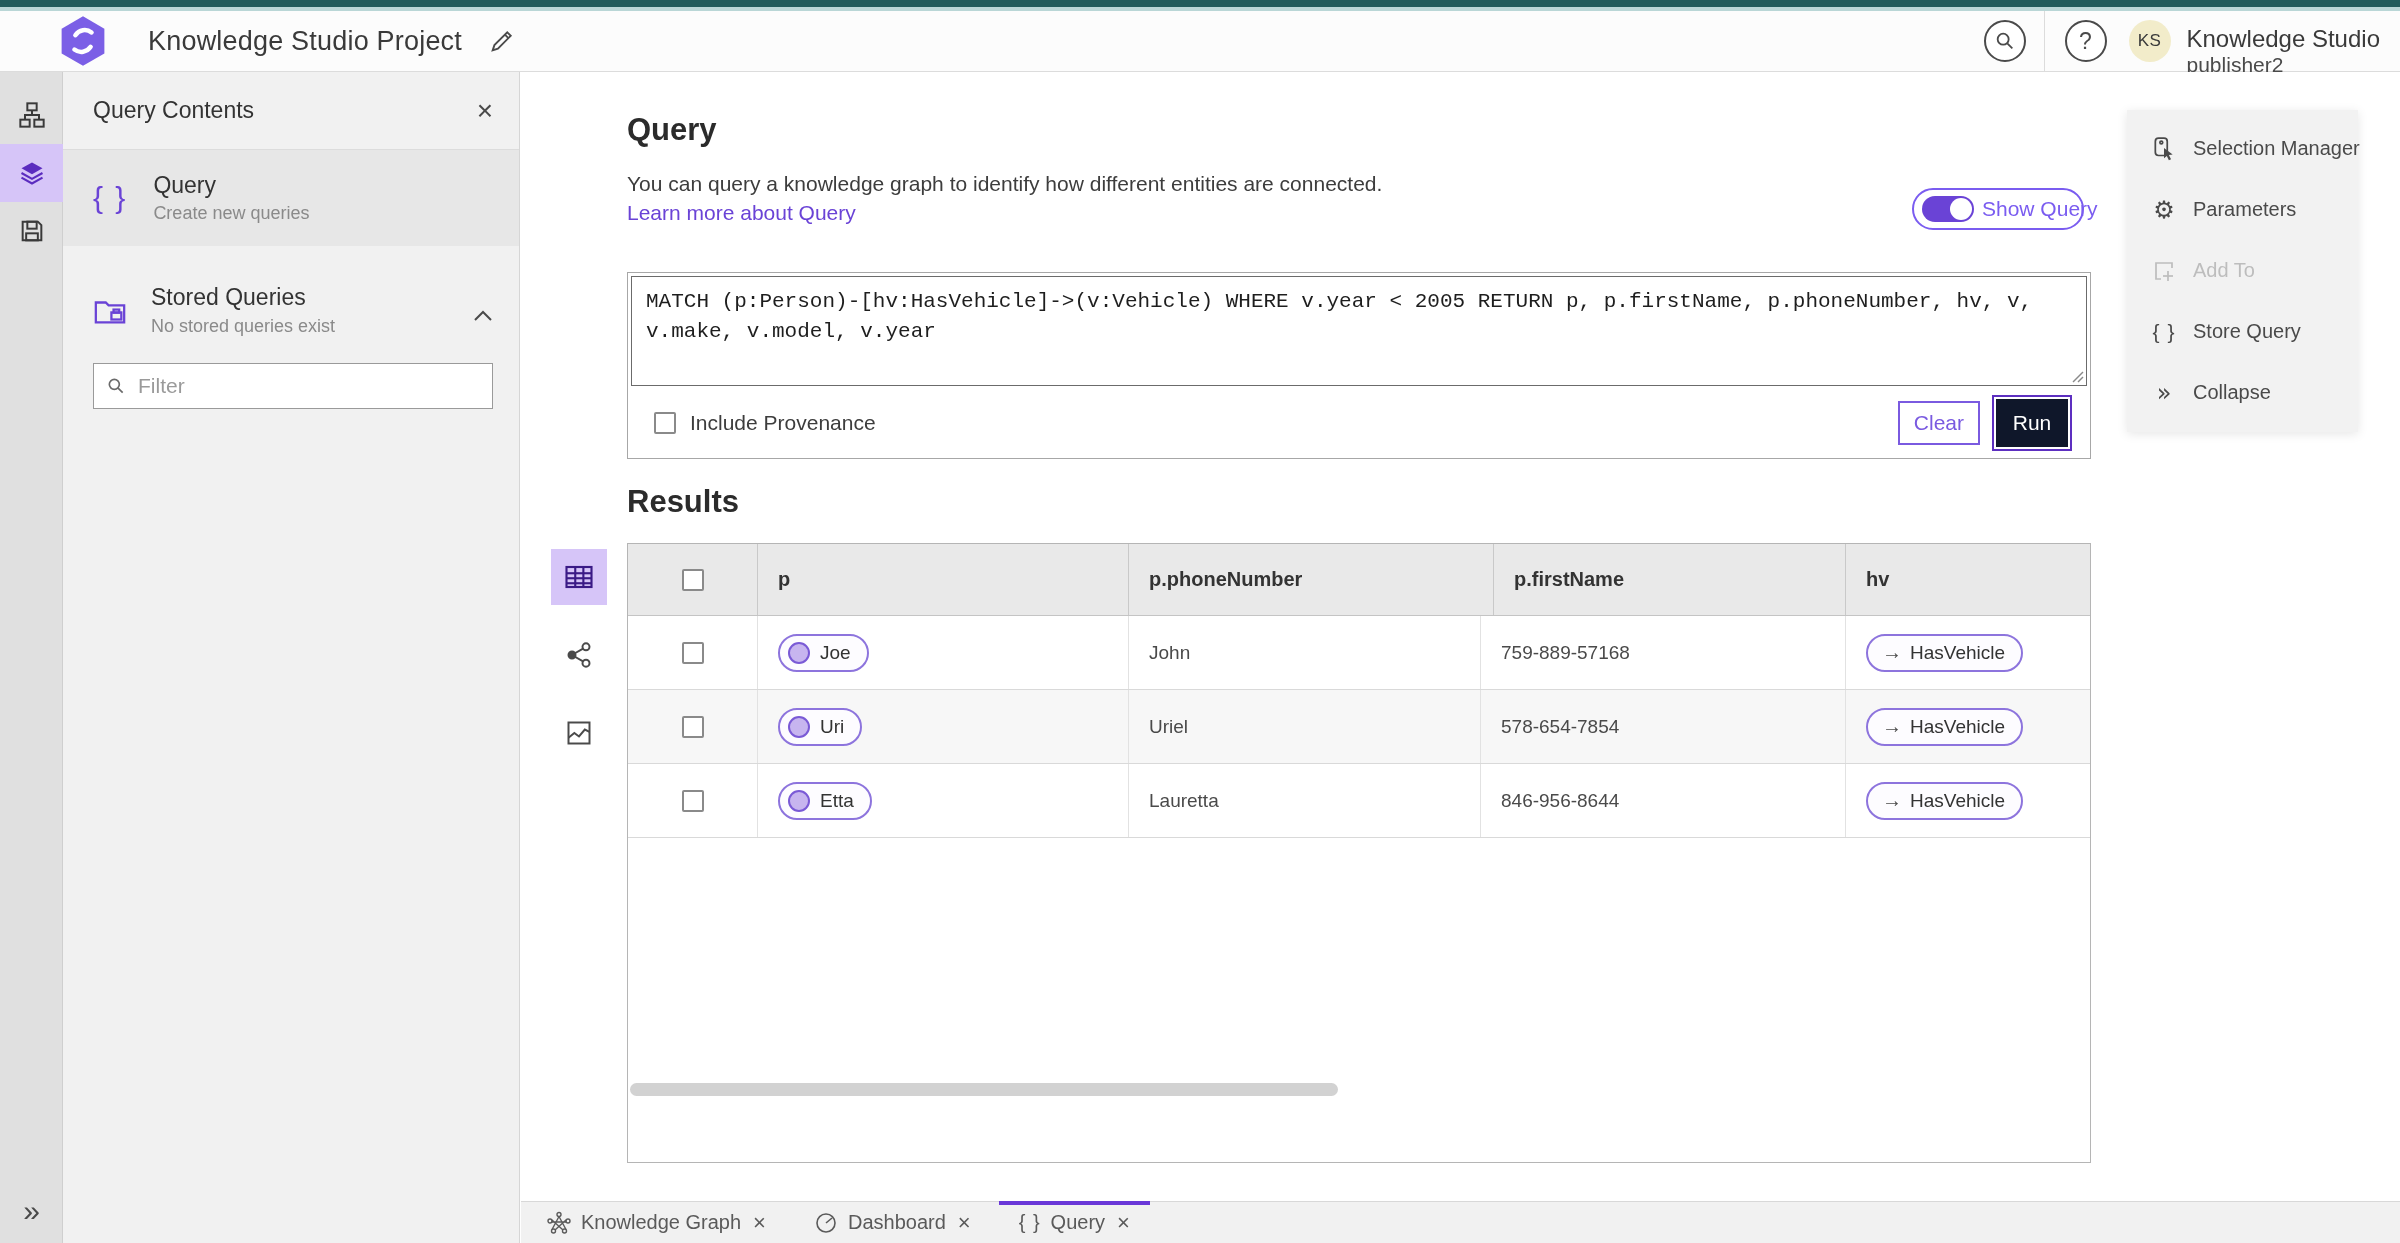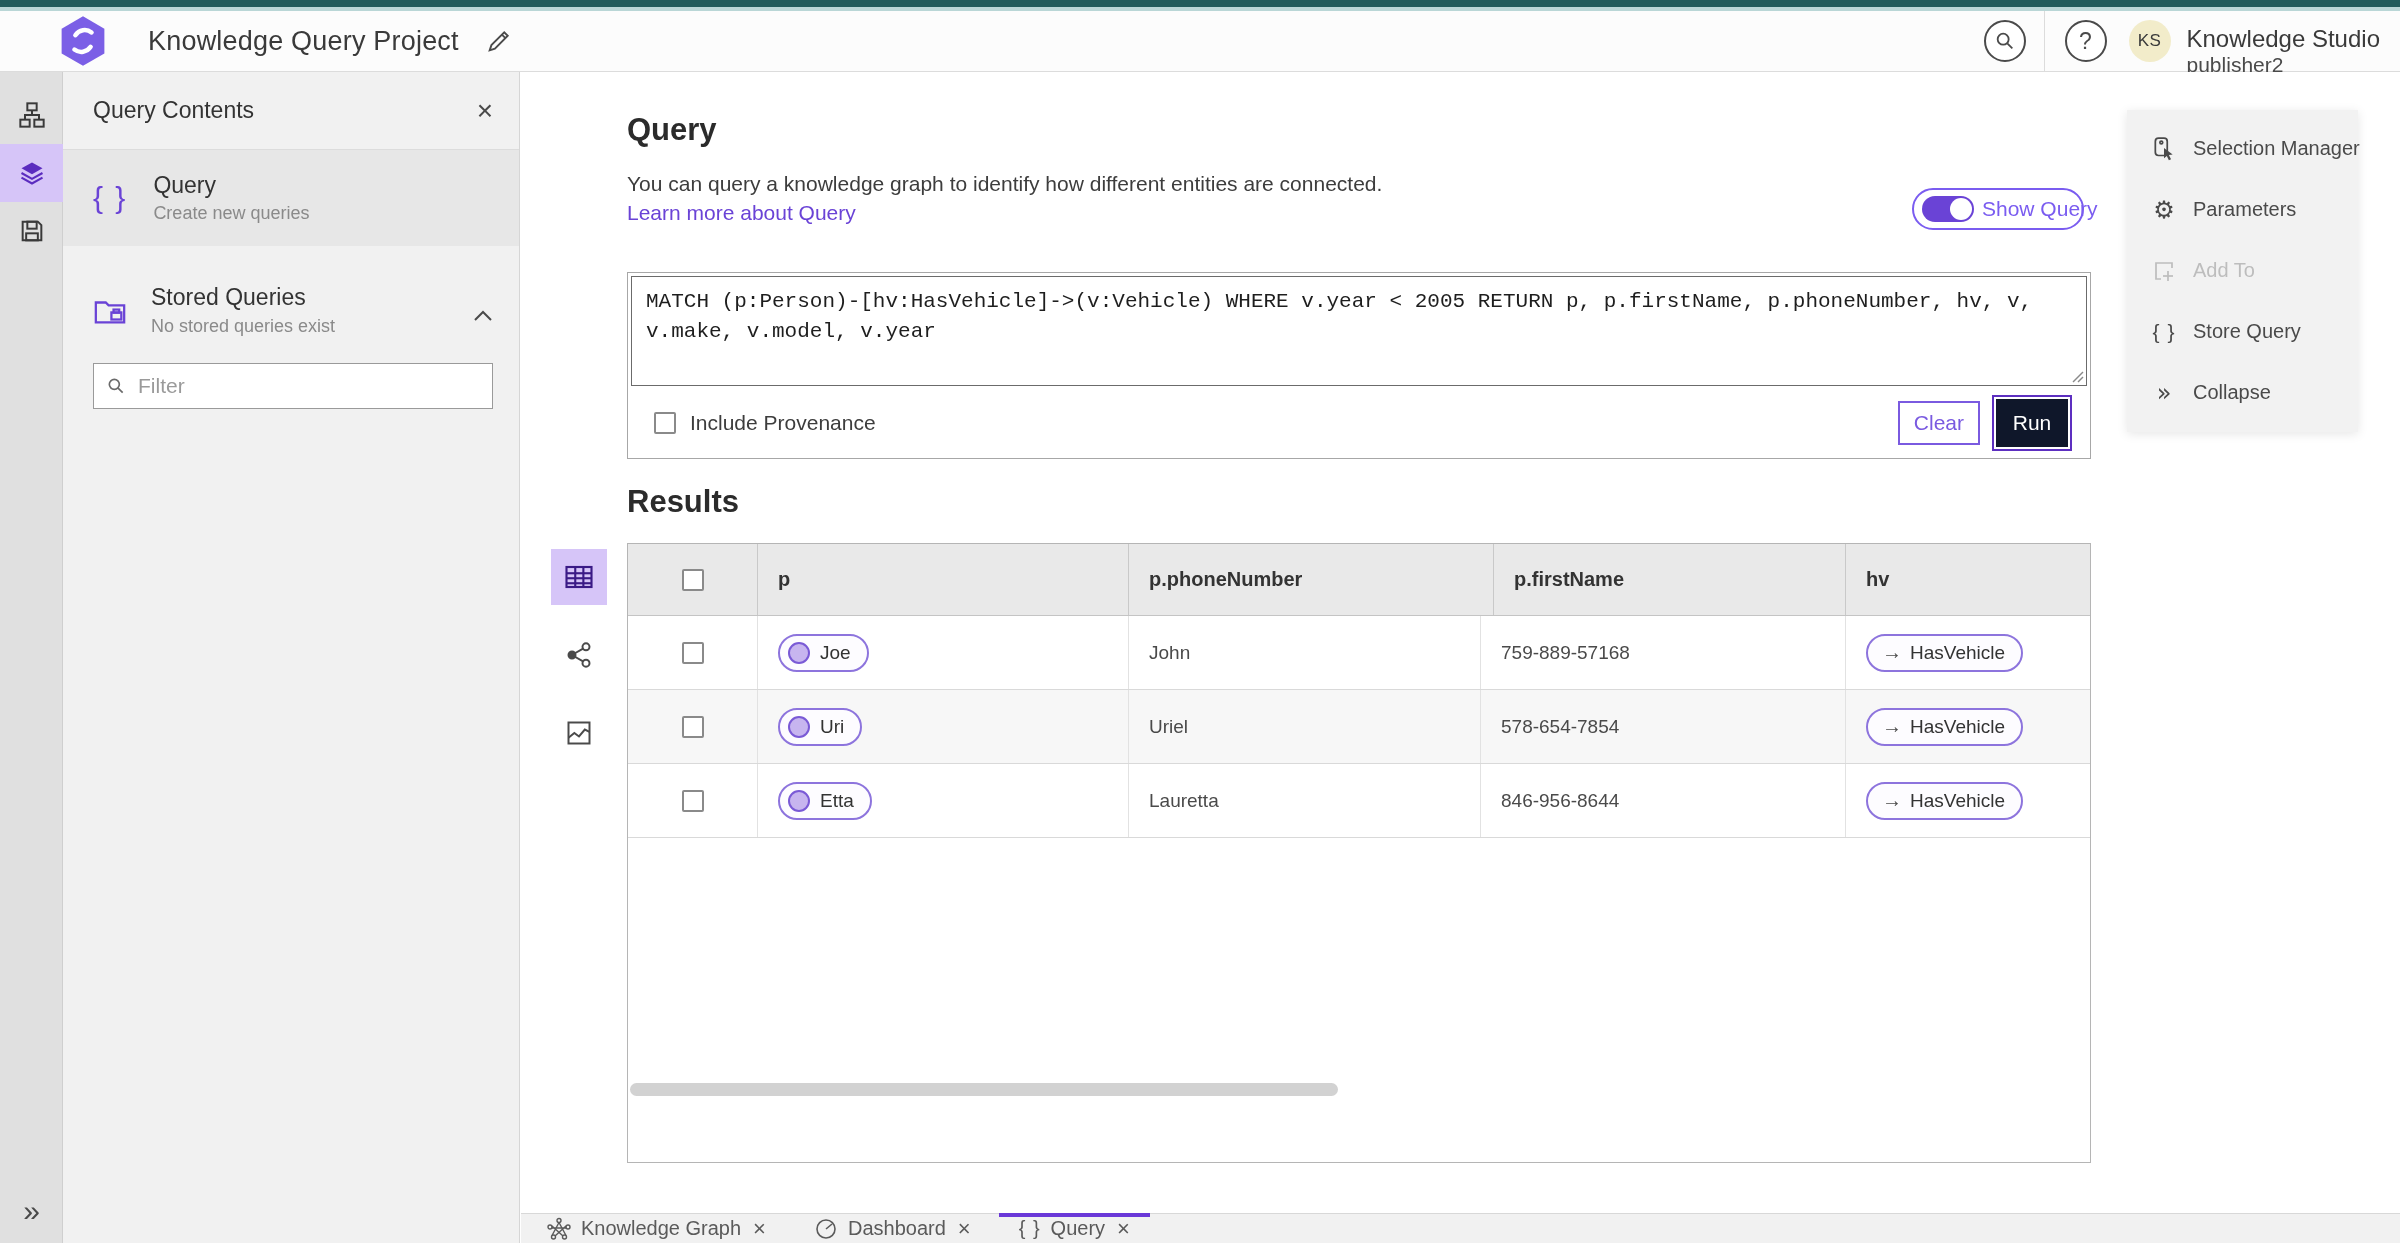--- a/index.html
+++ b/index.html
@@ -118,21 +118,21 @@
                 box-shadow:0 2px 10px rgba(0,0,0,0.10); z-index:5; padding-top:8px; }
   .side-item { height:61px; display:flex; align-items:center; padding-left:22px; cursor:pointer; }
   .side-icon { width:30px; display:flex; justify-content:center; flex:none; }
   .side-label { font-size:20px; color:#4a4a4a; margin-left:14px; white-space:nowrap; }
   .side-item.disabled { cursor:default; }
   .side-item.disabled .side-label { color:#bdbdbd; }
   .glyph-icon { font-size:24px; color:#4a4a4a; font-family:"DejaVu Sans",sans-serif; line-height:1; }
   .braces-sm { font-size:21px; color:#4a4a4a; font-weight:500; letter-spacing:1px; font-family:"Liberation Sans",sans-serif; }
 
   
-  .tabbar { position:absolute; left:521px; right:0; bottom:0; height:30px; background:#f1f1f1;
+  .tabbar { position:absolute; left:521px; right:0; bottom:0; height:42px; background:#f1f1f1;
             border-top:1px solid #d8d8d8; display:flex; align-items:stretch; padding-left:6px; }
   .tab { position:relative; display:flex; align-items:center; padding:0 20px; cursor:pointer; margin-right:8px; }
   .tab.active::before { content:""; position:absolute; left:0; right:0; top:-1px; height:4px; background:#6a38d8; }
   .tab-label { font-size:20px; color:#5a5a5a; margin-left:10px; }
   .tab-close { font-size:22px; color:#5a5a5a; margin-left:12px; line-height:1; }
   .tab-braces { font-size:20px; color:#5a5a5a; letter-spacing:1px; }
 
   svg { display:block; }
 </style>
 </head>
@@ -143,21 +143,21 @@
   <div class="teal-strip"></div>
   <div class="teal-strip2"></div>
   <div class="topbar">
     <div class="logo">
       <svg width="54" height="54" viewBox="0 0 24 24">
         <polygon points="12,1 21.5,6.5 21.5,17.5 12,23 2.5,17.5 2.5,6.5" fill="#7b5fe6"></polygon>
         <path d="M15.8 8.2 a5 5 0 0 0 -7.2 1.2" stroke="#fff" stroke-width="2" fill="none" stroke-linecap="round"></path>
         <path d="M8.2 15.8 a5 5 0 0 0 7.2 -1.2" stroke="#fff" stroke-width="2" fill="none" stroke-linecap="round"></path>
       </svg>
     </div>
-    <div class="app-title">Knowledge Query Project</div>
+    <div class="app-title">Knowledge Studio Project</div>
     <div class="pencil-btn">
       <span>
         <svg width="28" height="28" viewBox="0 0 24 24" fill="none" stroke="#4a4a4a" stroke-width="1.6">
           <path d="M4 20 L5.5 15.5 L16.5 4.5 L19.5 7.5 L8.5 18.5 Z"></path>
           <line x1="14.5" y1="6.5" x2="17.5" y2="9.5"></line>
         </svg>
       </span>
     </div>
     <div class="topbar-right">
       <div class="circle-btn">

